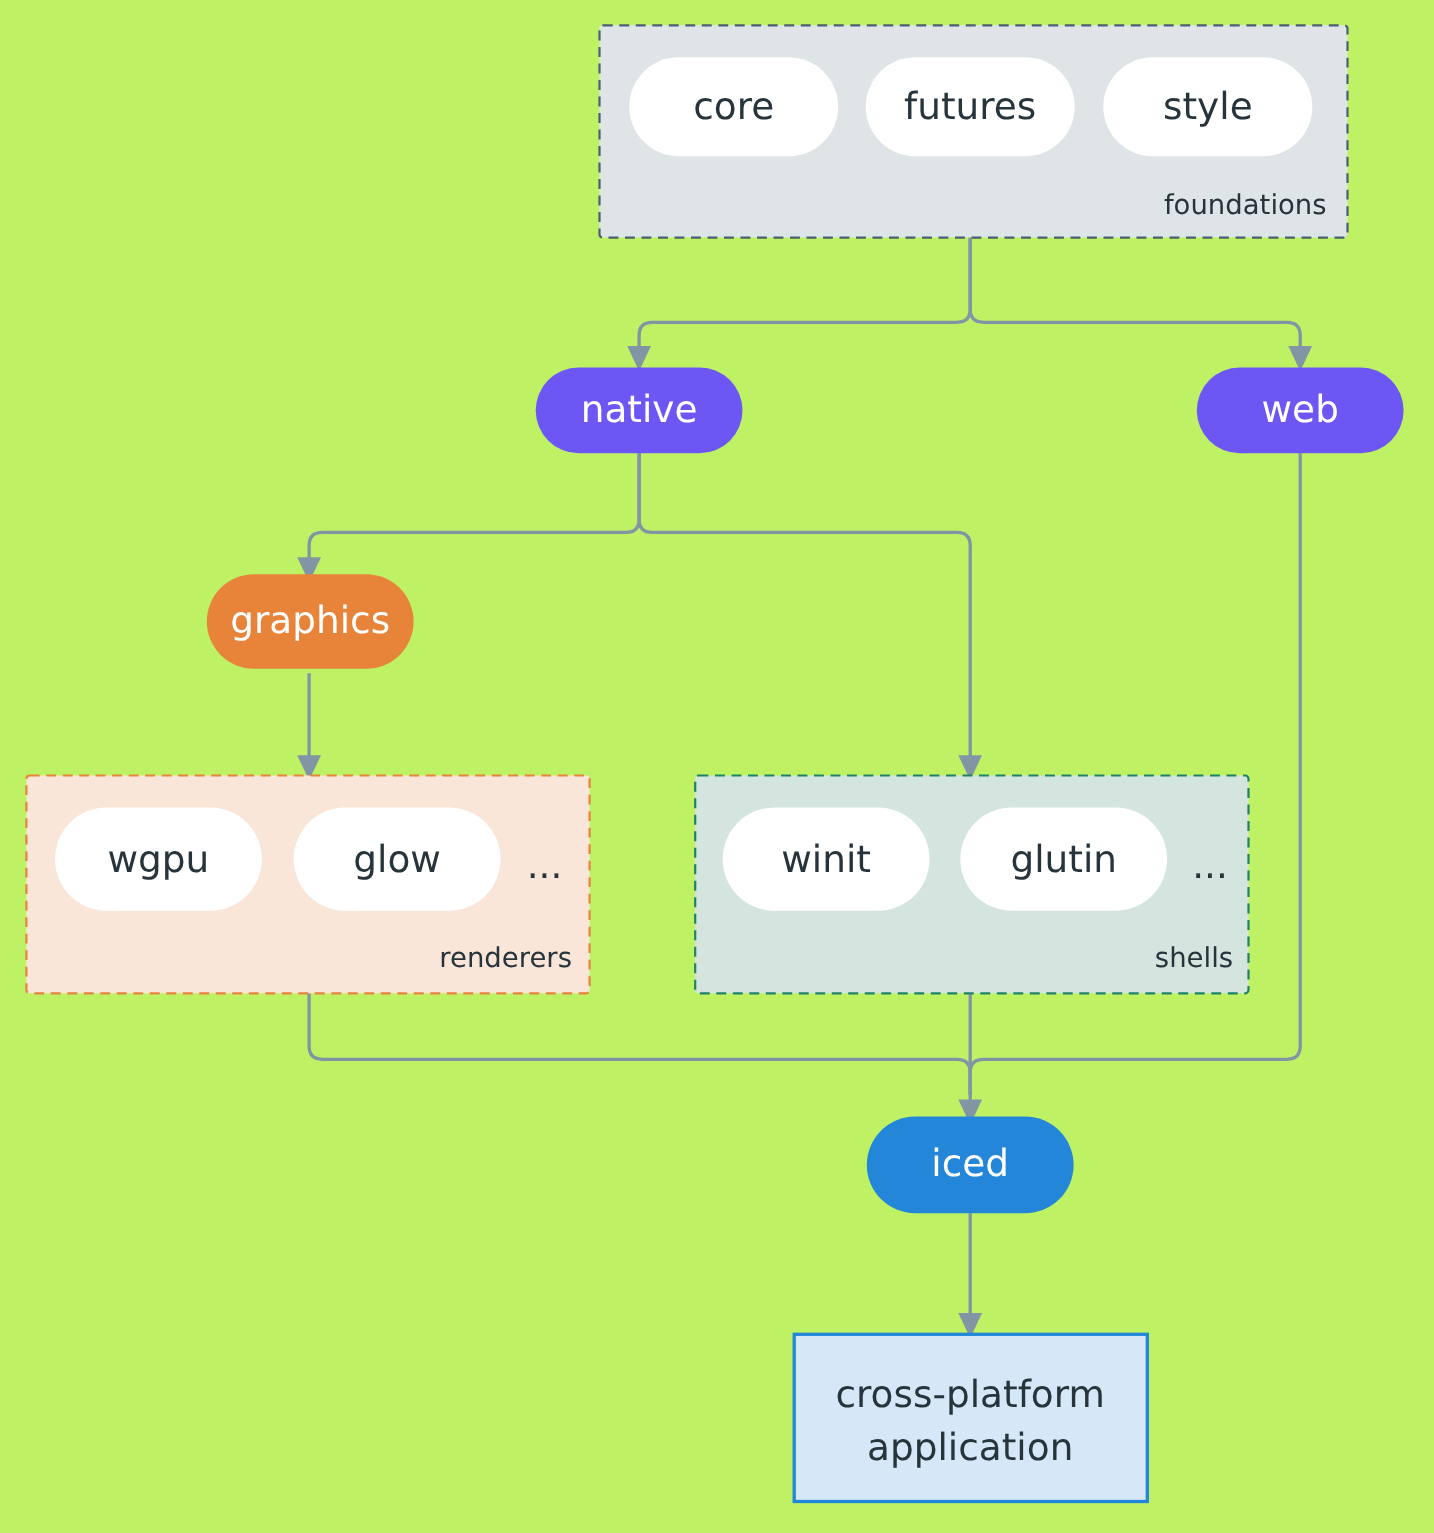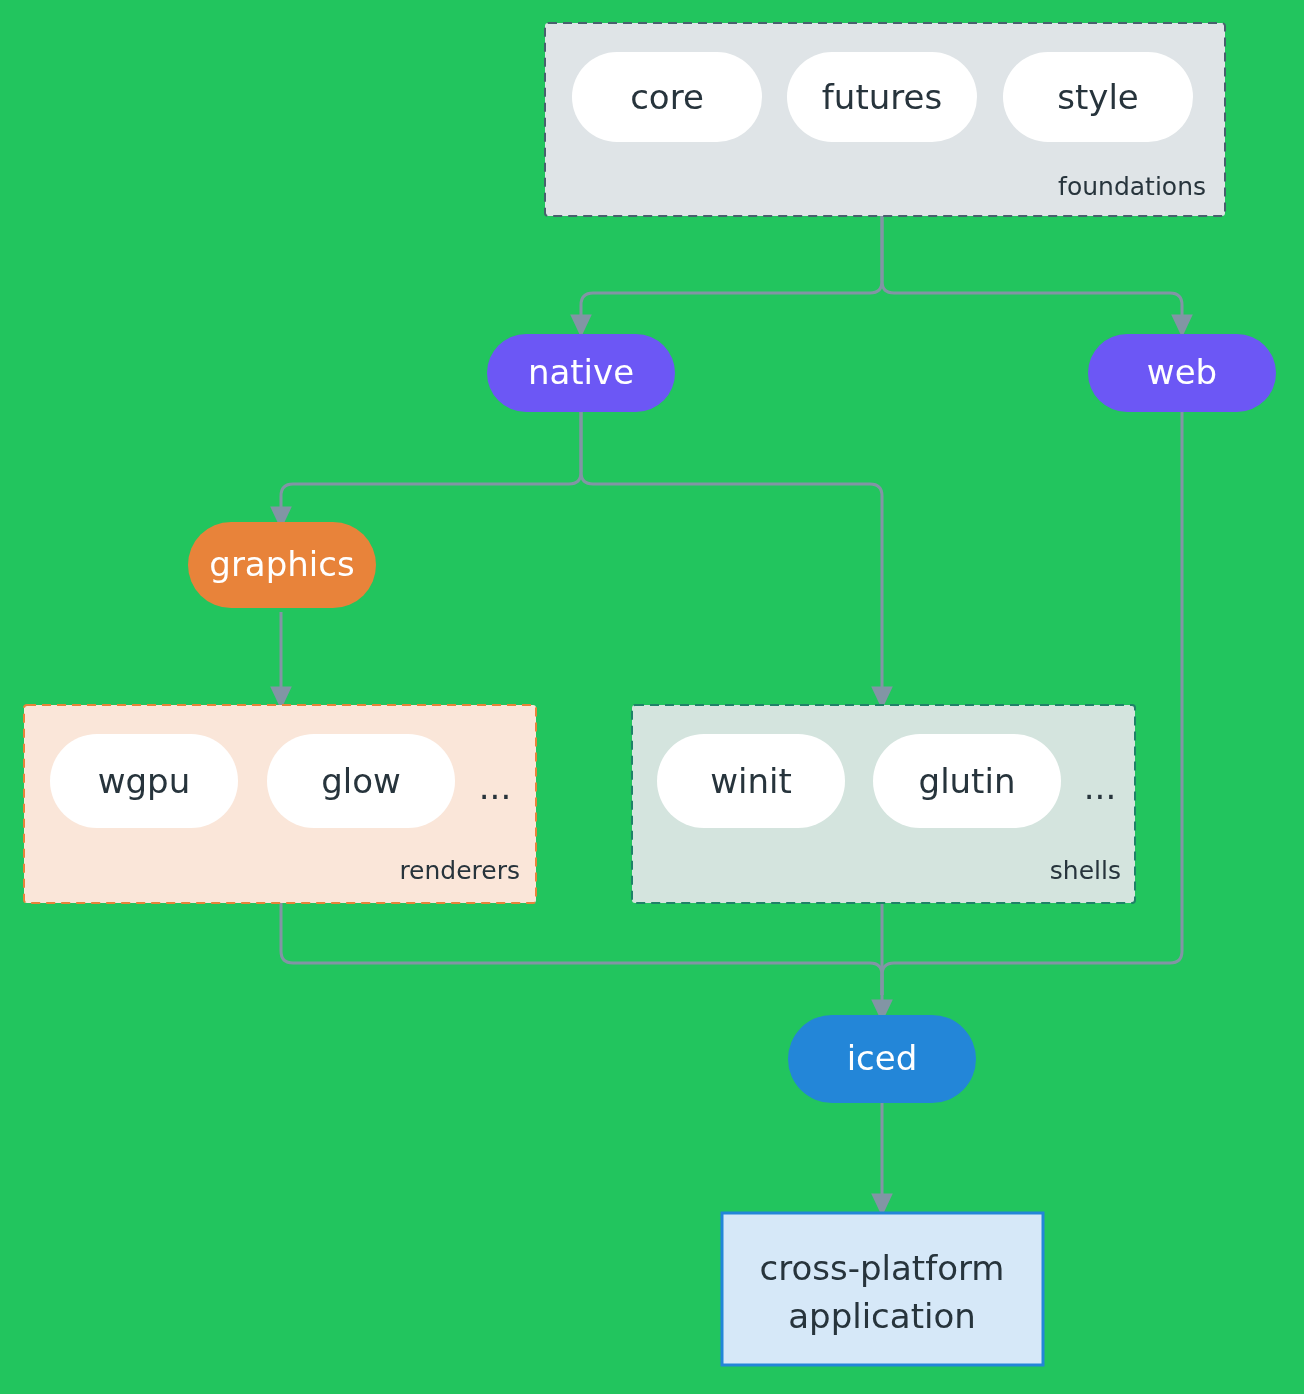--- a/index.html
+++ b/index.html
@@ -4,21 +4,21 @@
 <style>
   html, body {
     margin: 0;
     padding: 0;
     background: #000000;
   }
   #stage {
     position: relative;
     width: 1304px;
     height: 1394px;
-    background: #22c55e;
+    background: #bef264;
     overflow: hidden;
     font-family: "DejaVu Sans", "Liberation Sans", sans-serif;
   }
   #diagram {
     position: absolute;
     left: 0;
     top: 0;
     width: 1304px;
     height: 1394px;
     display: block;

